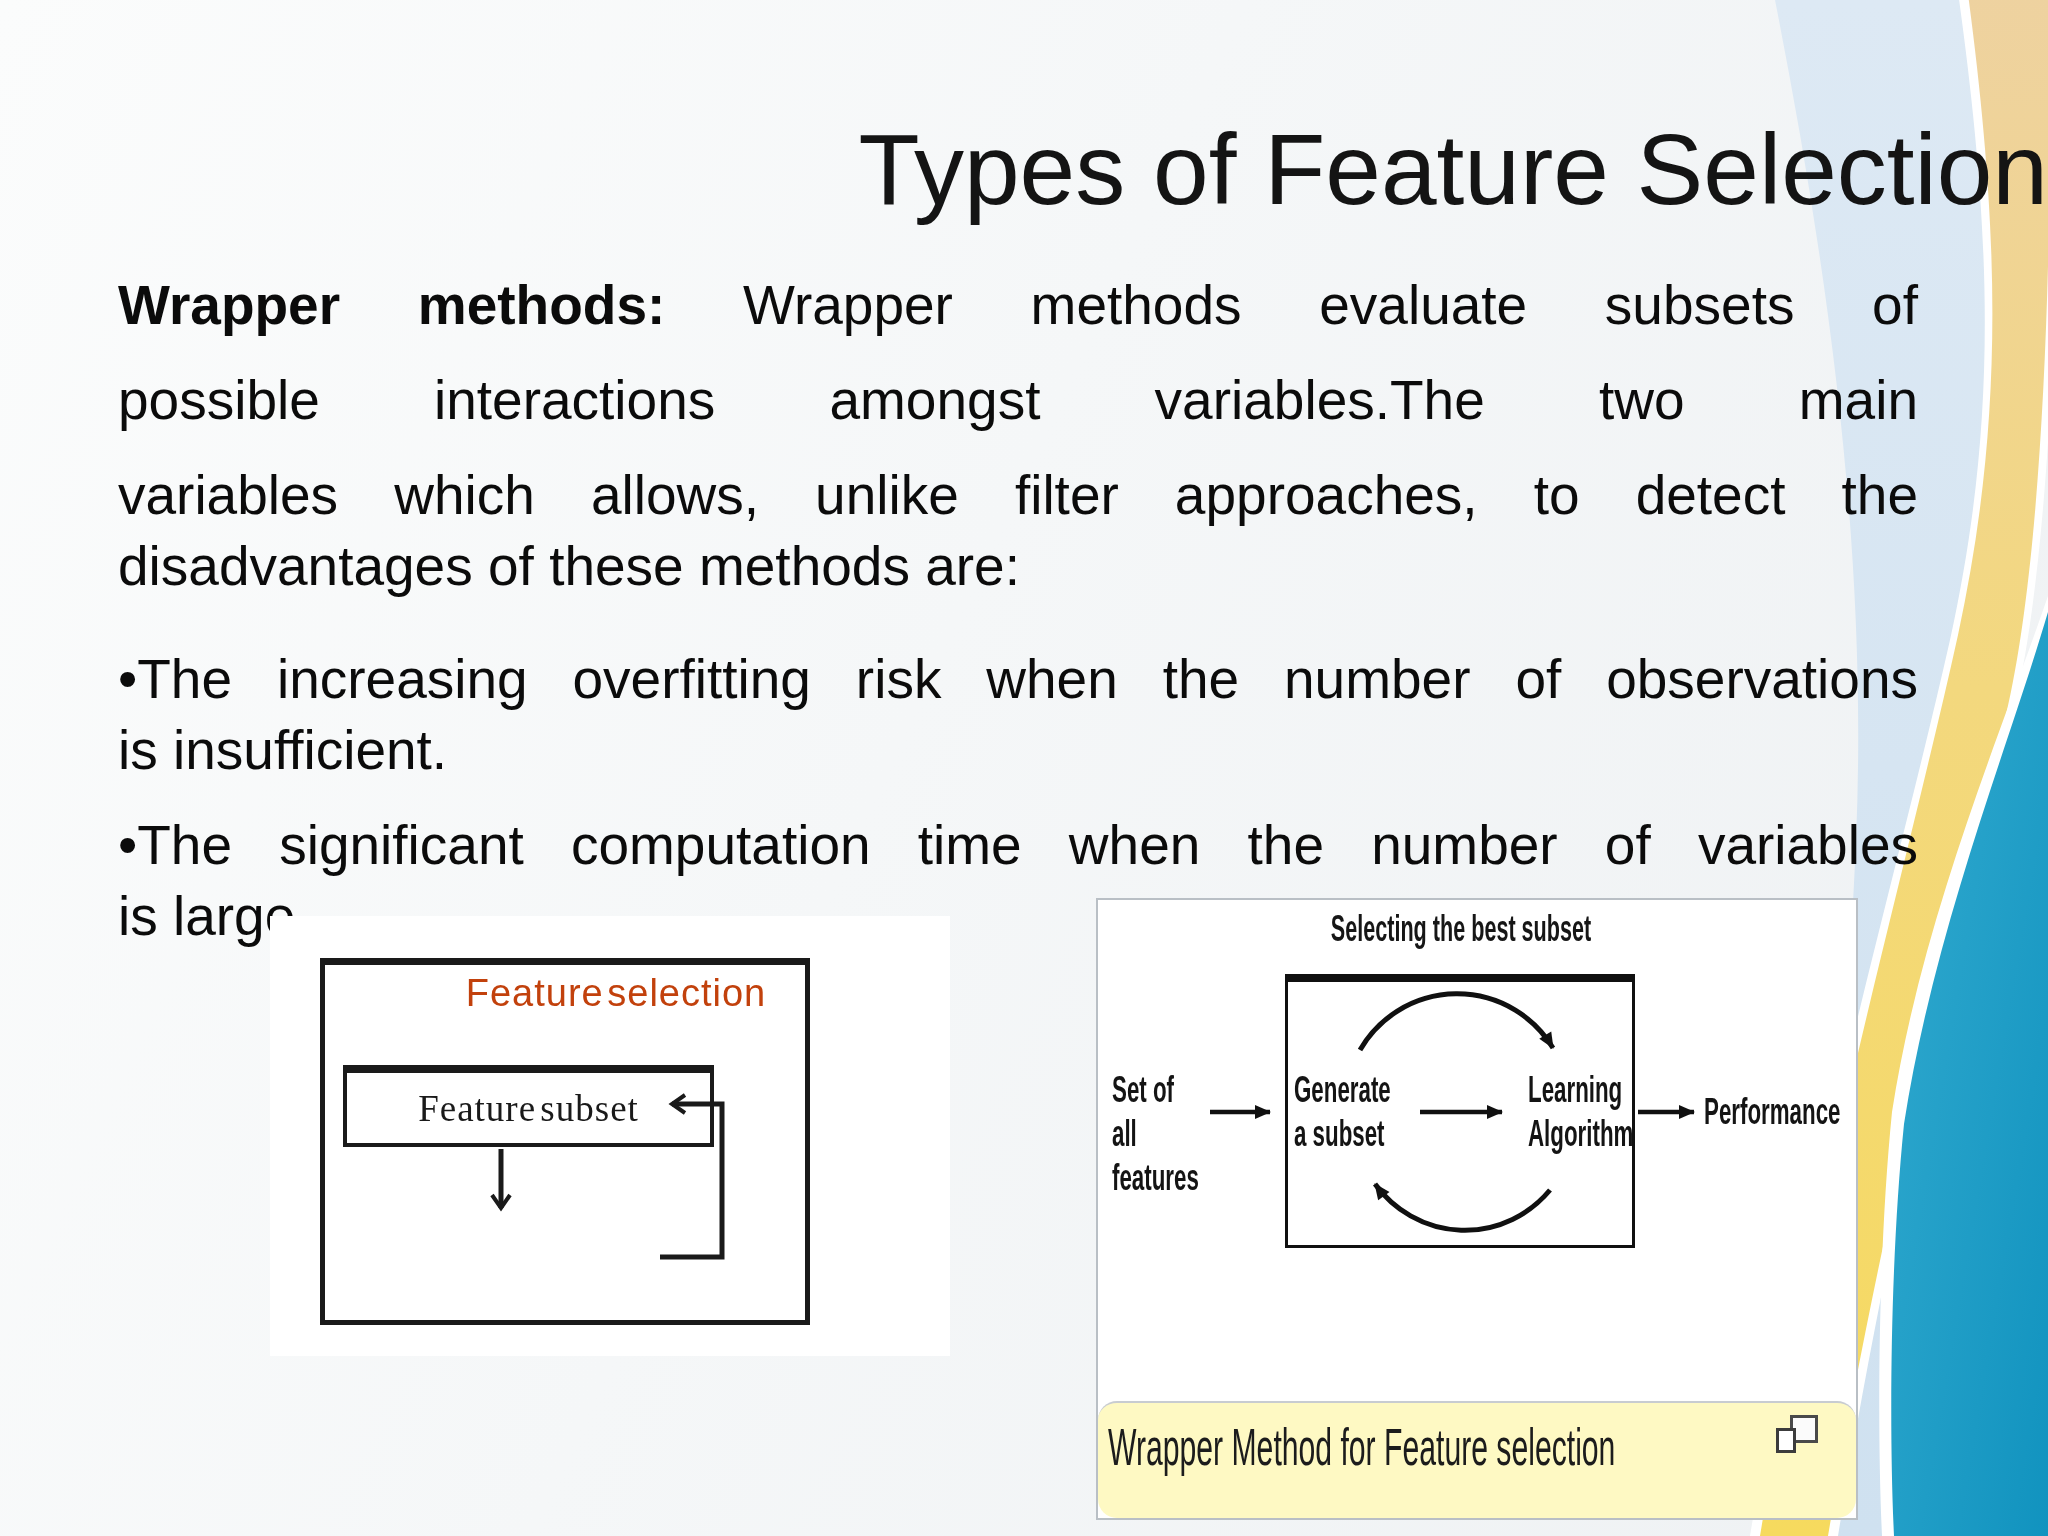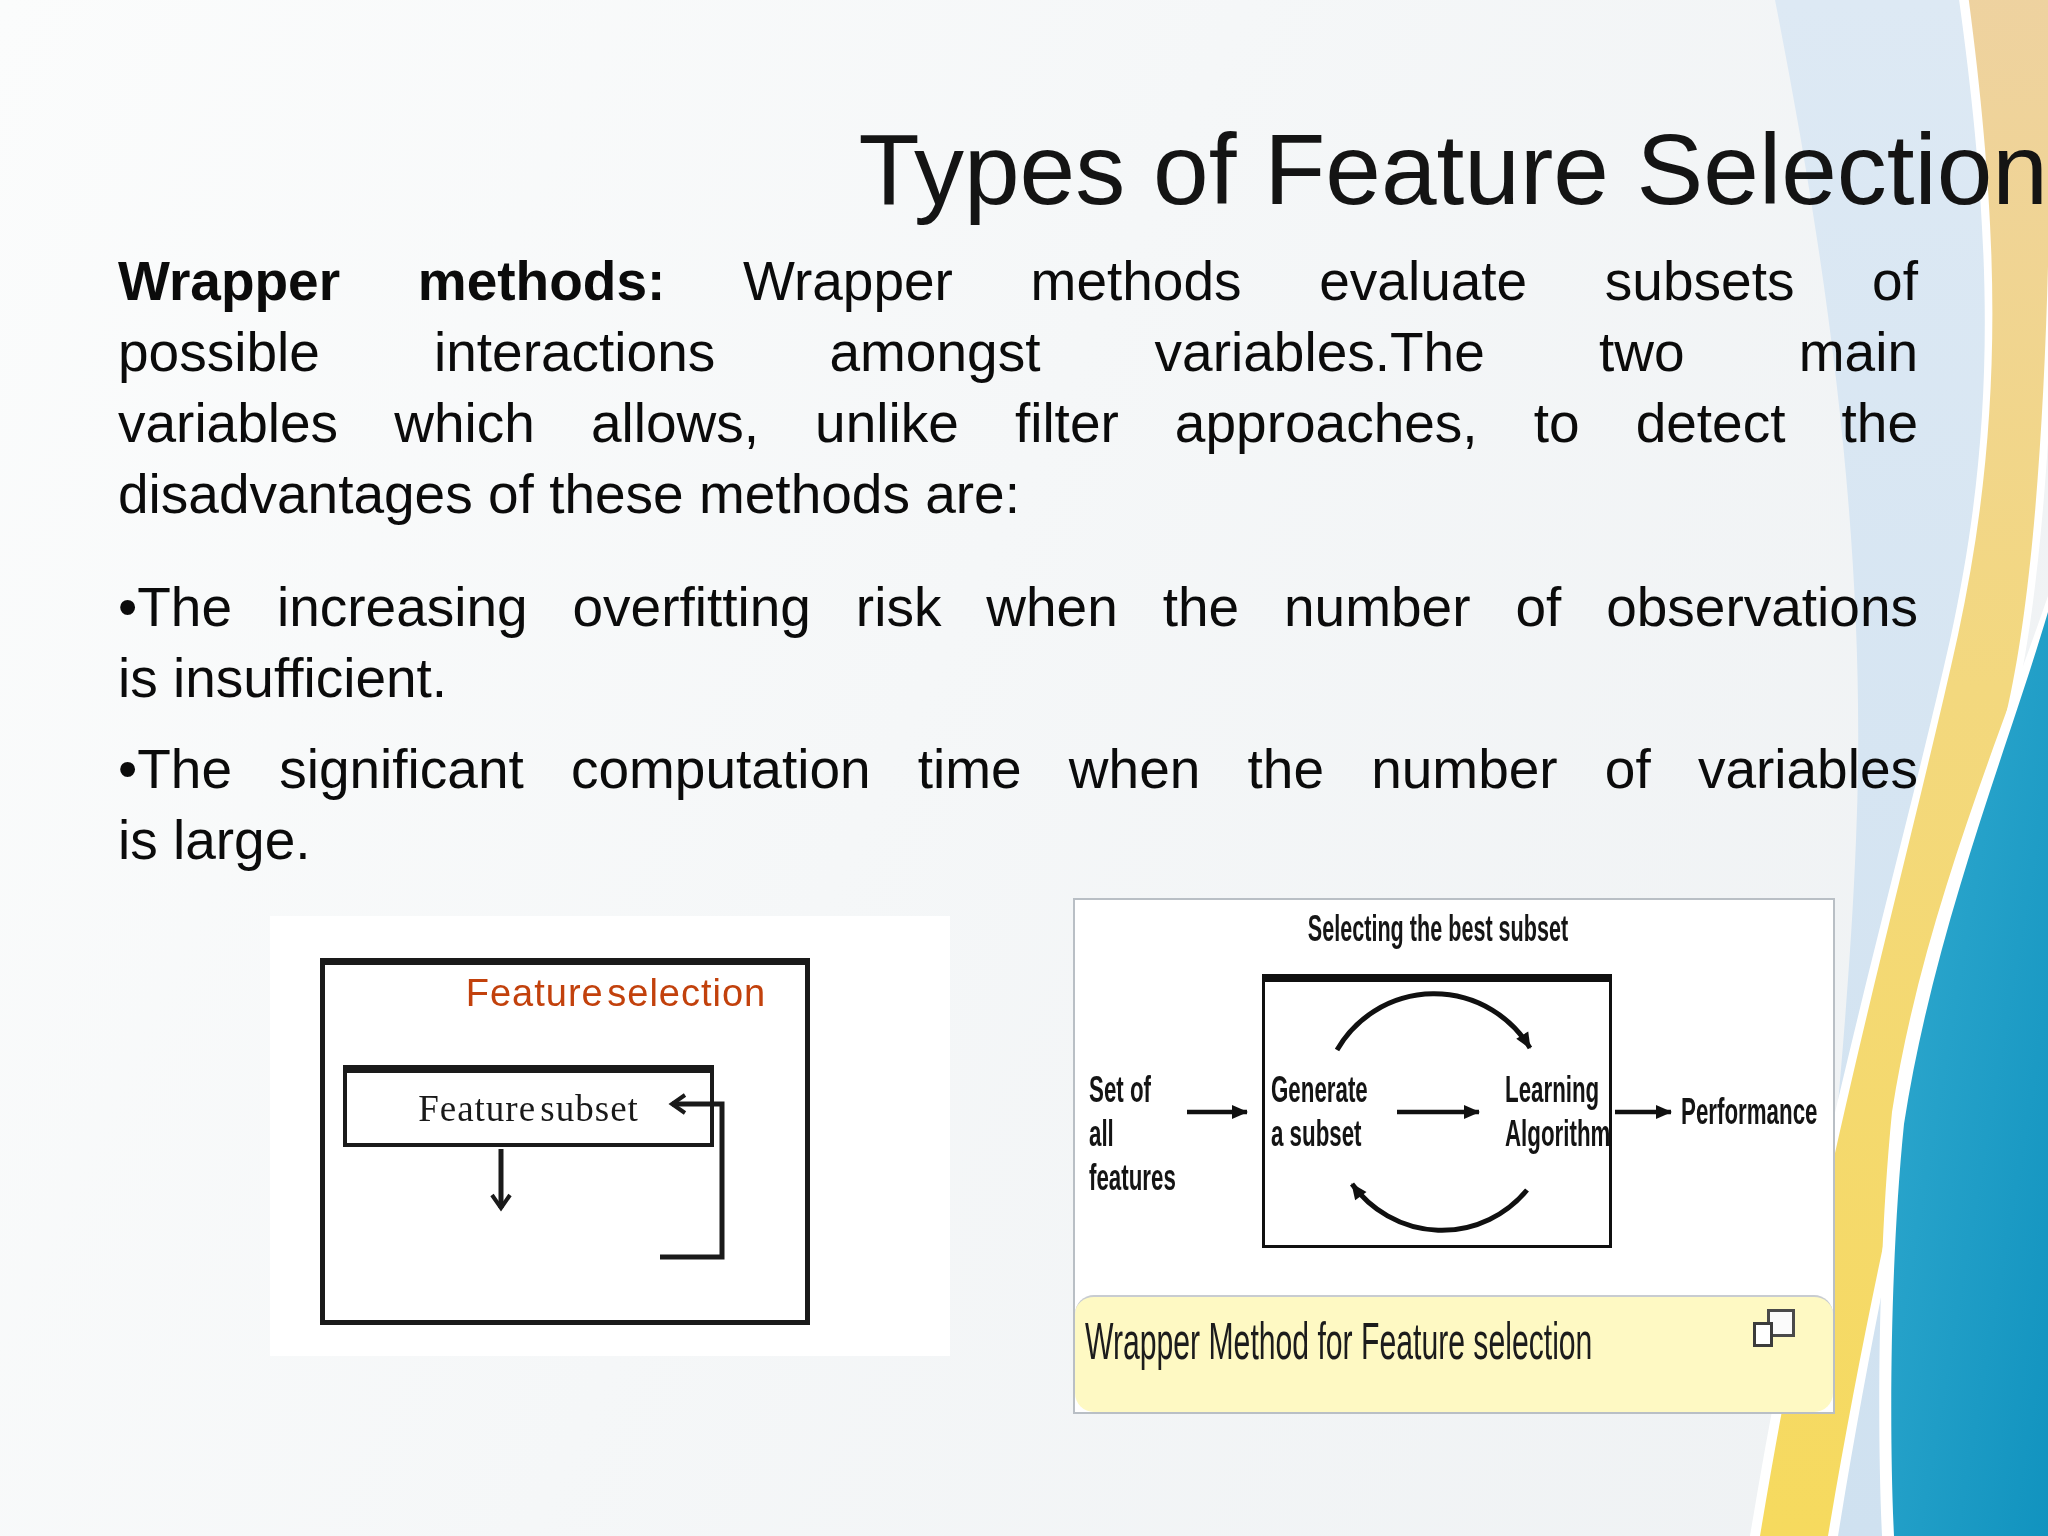--- a/index.html
+++ b/index.html
@@ -10,41 +10,41 @@
   .layer{position:absolute;inset:0;z-index:2;}
 
   .title{position:absolute;left:0;right:0;top:50px;text-align:right;
     font-size:100px;line-height:1.05;font-weight:400;color:#141414;}
 
   .content{position:absolute;left:118px;top:246px;width:1800px;
     font-size:55px;line-height:71px;color:#0b0b0b;}
   .para{margin:0 0 42px 0;}
   .bullet{margin:0 0 20px 0;}
   .tline{text-align:justify;}
-  .just{text-align-last:justify;}
+  .just{text-align-last:justify;margin-top:24px;}
   .lead{font-weight:700;}
 
   
   .fig-left{position:absolute;left:270px;top:916px;width:680px;height:440px;background:#ffffff;}
   .fl-outer{position:absolute;left:50px;top:42px;width:490px;height:367px;
     border:5px solid #1a1a1a;border-top-width:7px;box-sizing:border-box;}
   .fl-title{position:absolute;left:166px;top:56px;width:360px;text-align:center;
     font-family:Liberation Sans, sans-serif;font-size:38px;color:#c2410c;
     letter-spacing:1px;word-spacing:-8px;}
   .fbox{position:absolute;left:73px;width:371px;background:#fff;
     border:4px solid #1a1a1a;border-top-width:8px;box-sizing:border-box;
     display:flex;align-items:center;justify-content:center;
     font-family:"Liberation Serif", serif;font-size:37px;color:#1a1a1a;
     letter-spacing:1px;word-spacing:-6px;}
   .fbox1{top:149px;height:82px;}
   .fbox2{top:303px;height:77px;}
   .flsvg{position:absolute;inset:0;pointer-events:none;}
 
   
-  .fig-right{position:absolute;left:1073px;top:898px;width:762px;height:516px;
+  .fig-right{position:absolute;left:1096px;top:898px;width:762px;height:622px;
     background:#ffffff;border:2px solid #b9bfc5;box-sizing:border-box;}
   .fr-top{position:absolute;left:0;top:8px;width:726px;text-align:center;
     font-size:36px;font-weight:700;color:#161616;transform:scaleX(.6);}
   .fr-box{position:absolute;left:187px;top:74px;width:350px;height:274px;
     border:3px solid #101010;border-top-width:8px;box-sizing:border-box;}
   .fr-label{position:absolute;font-size:36px;font-weight:700;line-height:44px;
     color:#141414;transform:scaleX(.62);transform-origin:0 50%;}
   .fr-l1{left:14px;top:168px;width:150px;}
   .fr-l2{left:196px;top:168px;width:180px;}
   .fr-l3{left:430px;top:168px;width:180px;}

